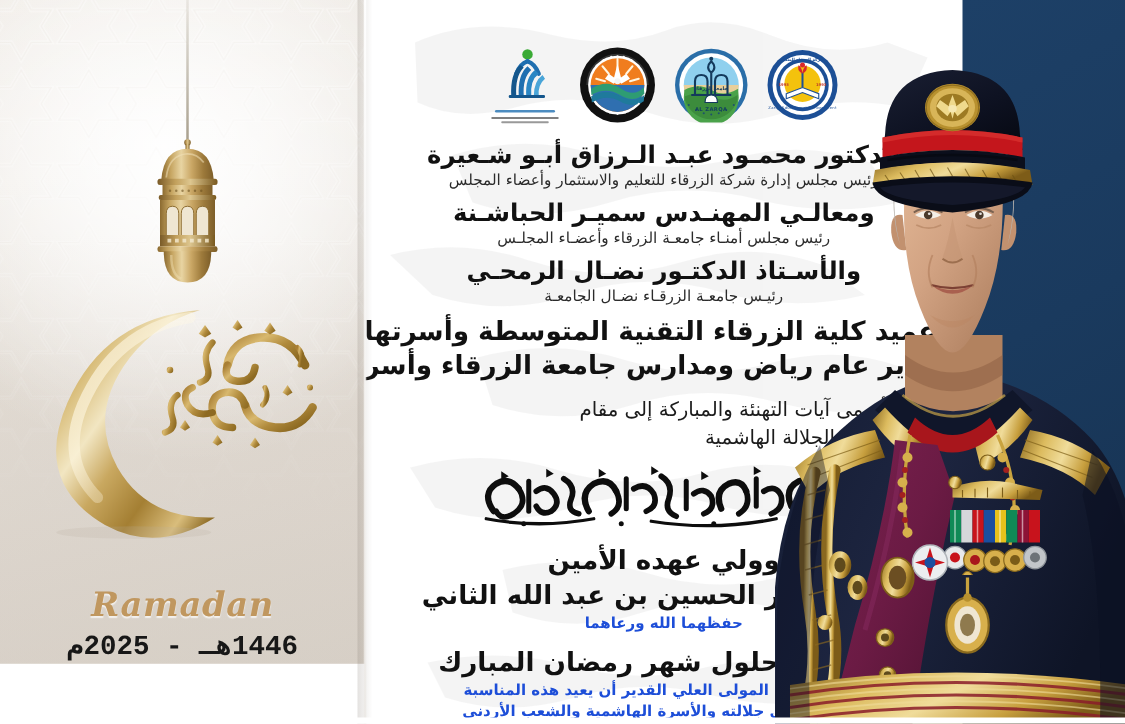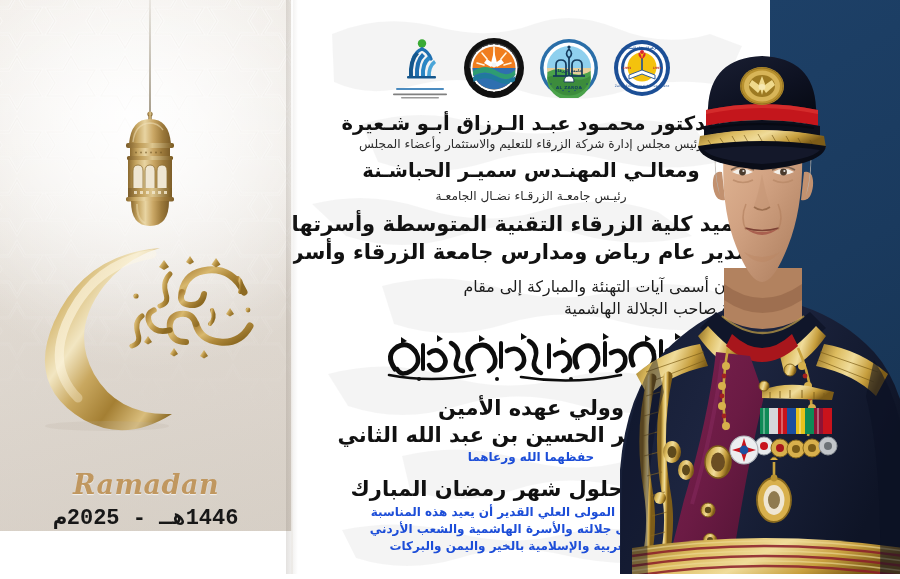--- a/index.html
+++ b/index.html
@@ -466,23 +466,25 @@
     </div>
 
     <div class="text-block">
 
       <div class="ln-name">الدكتور محمـود عبـد الـرزاق أبـو شـعيرة</div>
       <div class="ln-title">رئيس مجلس إدارة شركة الزرقاء للتعليم والاستثمار وأعضاء المجلس</div>
 
       <div class="ln-gap-sm"></div>
 
       <div class="ln-name">ومعالـي المهنـدس سميـر الحباشـنة</div>
+      <div class="ln-title">رئيس مجلس أمنـاء جامعـة الزرقاء وأعضـاء المجلـس</div>
 
       <div class="ln-gap-sm"></div>
 
+      <div class="ln-name">والأسـتاذ الدكتـور نضـال الرمحـي</div>
       <div class="ln-title">رئيـس جامعـة الزرقـاء نضـال الجامعـة</div>
 
       <div class="ln-gap-sm"></div>
 
       <div class="ln-bold">وعميد كلية الزرقاء التقنية المتوسطة وأسرتها</div>
       <div class="ln-bold">ومدير عام رياض ومدارس جامعة الزرقاء وأسرتها</div>
 
       <div class="ln-gap-md"></div>
 
       <div class="ln-body">يرفعون أسمى آيات التهنئة والمباركة إلى مقام</div>

